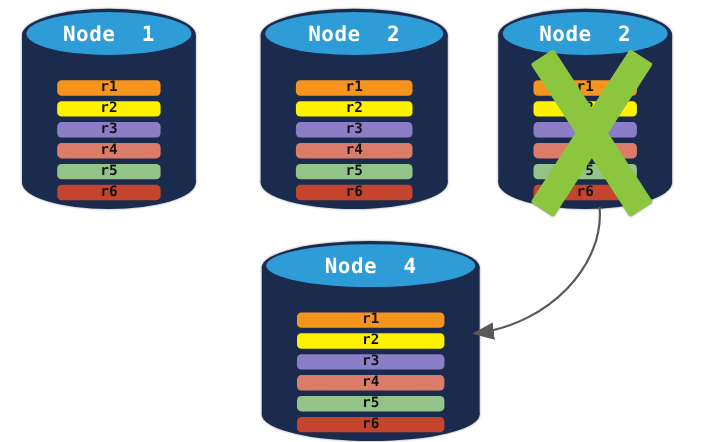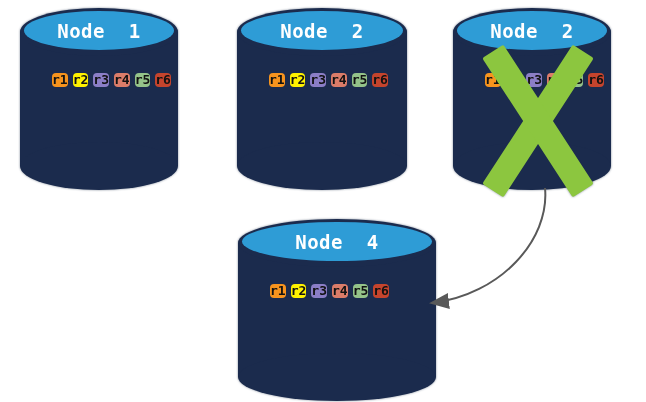--- a/index.html
+++ b/index.html
@@ -53,21 +53,21 @@
     padding-bottom: 3px;
     color: var(--title-text, #fff);
     font-size: 19px; font-weight: bold;
     white-space: pre;
     letter-spacing: 0.5px;
   }
 
   
   .rows {
     position: absolute; left: 32px; right: 32px; top: 65px;
-    display: flex; flex-direction: row; gap: 5px;
+    display: flex; flex-direction: column; gap: 5px;
     z-index: 3;
   }
   .row {
     height: 14px; line-height: 14px;
     border-radius: 4px;
     text-align: center;
     font-size: 13px; font-weight: bold;
     color: var(--row-text, #111);
   }
 

